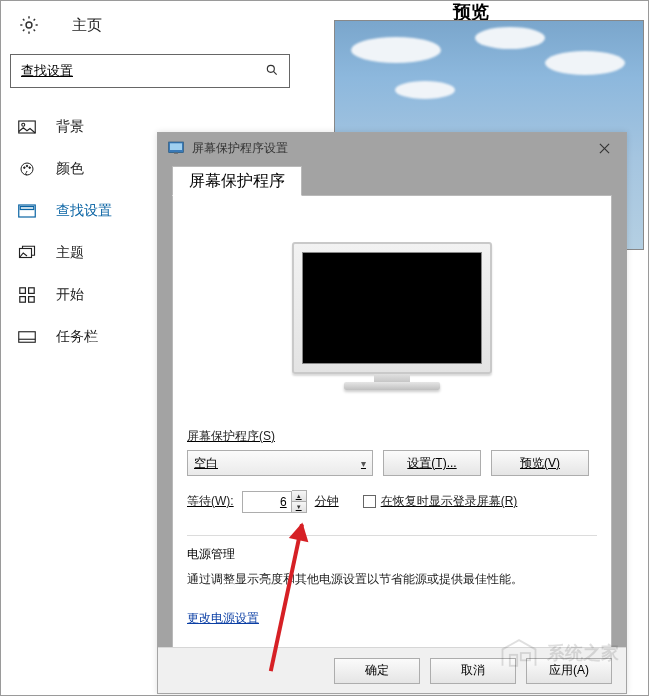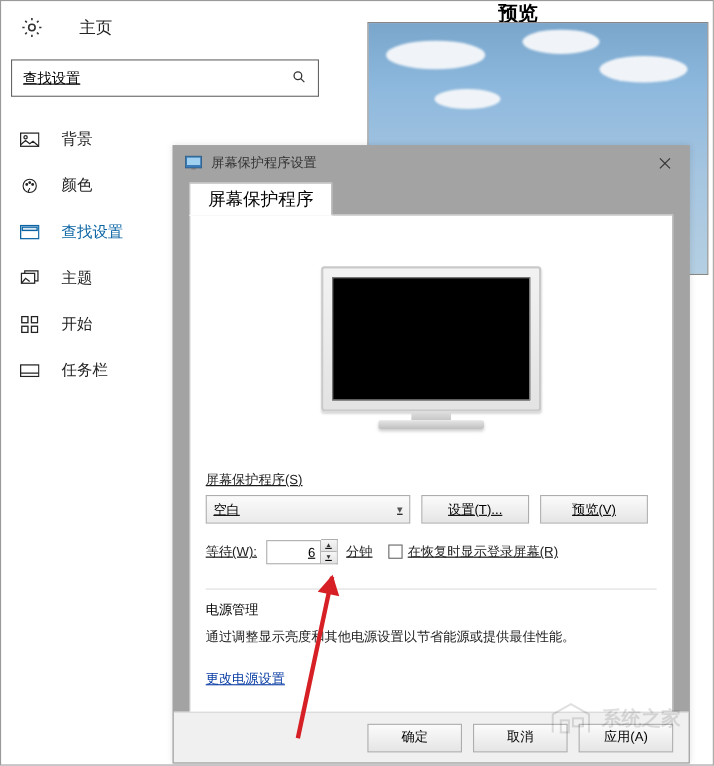--- a/index.html
+++ b/index.html
@@ -50,21 +50,21 @@
 .btn { height: 26px; border: 1px solid #adadad; background: linear-gradient(#fbfbfb,#e5e5e5); font-size: 12px; padding: 0 14px; cursor: pointer; }
 .btn.wide { flex: 0 0 98px; }
 .btn.wider { flex: 0 0 98px; }
 
 .row-b { display: flex; align-items: center; gap: 8px; margin-top: 14px; font-size: 12px; color: #222; }
 .spin { display: flex; align-items: center; }
 .spin input { width: 50px; height: 22px; border: 1px solid #adadad; text-align: right; padding-right: 4px; font-size: 12px; }
 .spin-btns { display: flex; flex-direction: column; border: 1px solid #adadad; border-left: none; }
 .spin-btns div { width: 14px; height: 10.5px; background: linear-gradient(#f6f6f6,#e2e2e2); font-size: 6px; line-height: 10px; text-align: center; color: #333; cursor: pointer; }
 .spin-btns div:first-child { border-bottom: 1px solid #adadad; }
-.chk { display: inline-flex; align-items: center; gap: 5px; margin-left: 6px; }
+.chk { display: inline-flex; align-items: center; gap: 5px; margin-left: 16px; }
 .chk-box { width: 13px; height: 13px; border: 1px solid #666; background: #fff; }
 
 .divider { border: none; border-top: 1px solid #dcdcdc; margin: 22px 0 10px; }
 .pm-title { font-size: 12px; margin-bottom: 8px; }
 .pm-desc { font-size: 12px; color: #222; margin-bottom: 20px; }
 .pm-link { font-size: 12px; color: #0a3ea4; text-decoration: underline; cursor: pointer; }
 
 .dlg-footer { position: absolute; left: 0; right: 0; bottom: 0; height: 46px; border-top: 1px solid #d6d6d6; background: #f0f0f0; display: flex; align-items: center; justify-content: flex-end; gap: 10px; padding: 0 14px; margin-top: 28px; }
 .dlg-footer .btn { width: 86px; }
 

